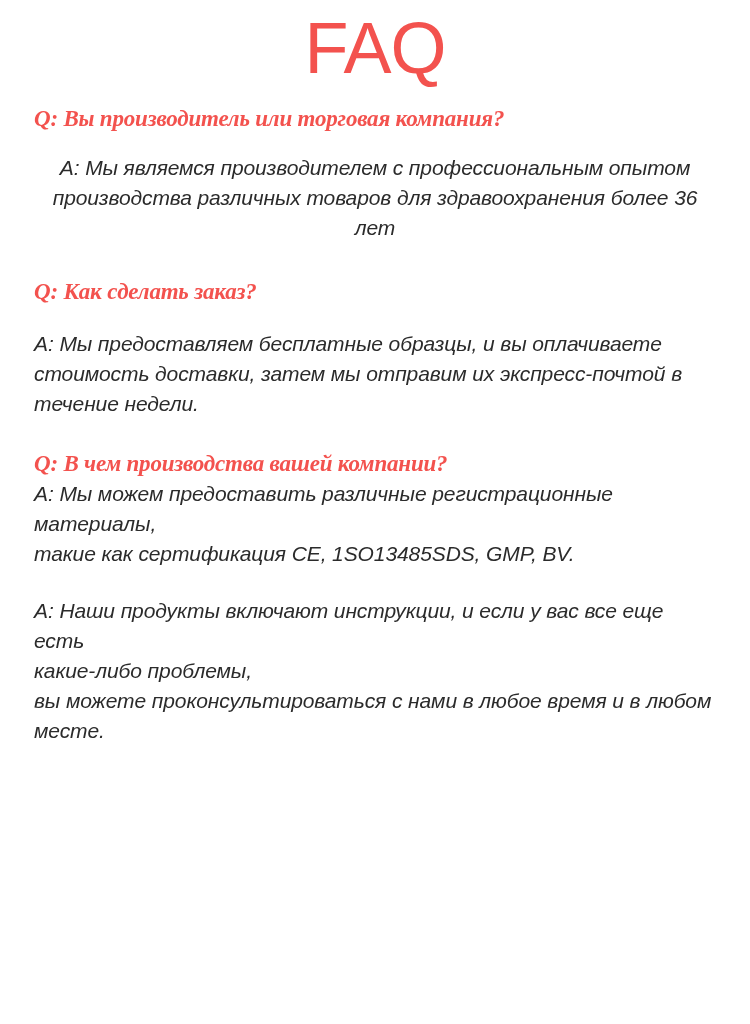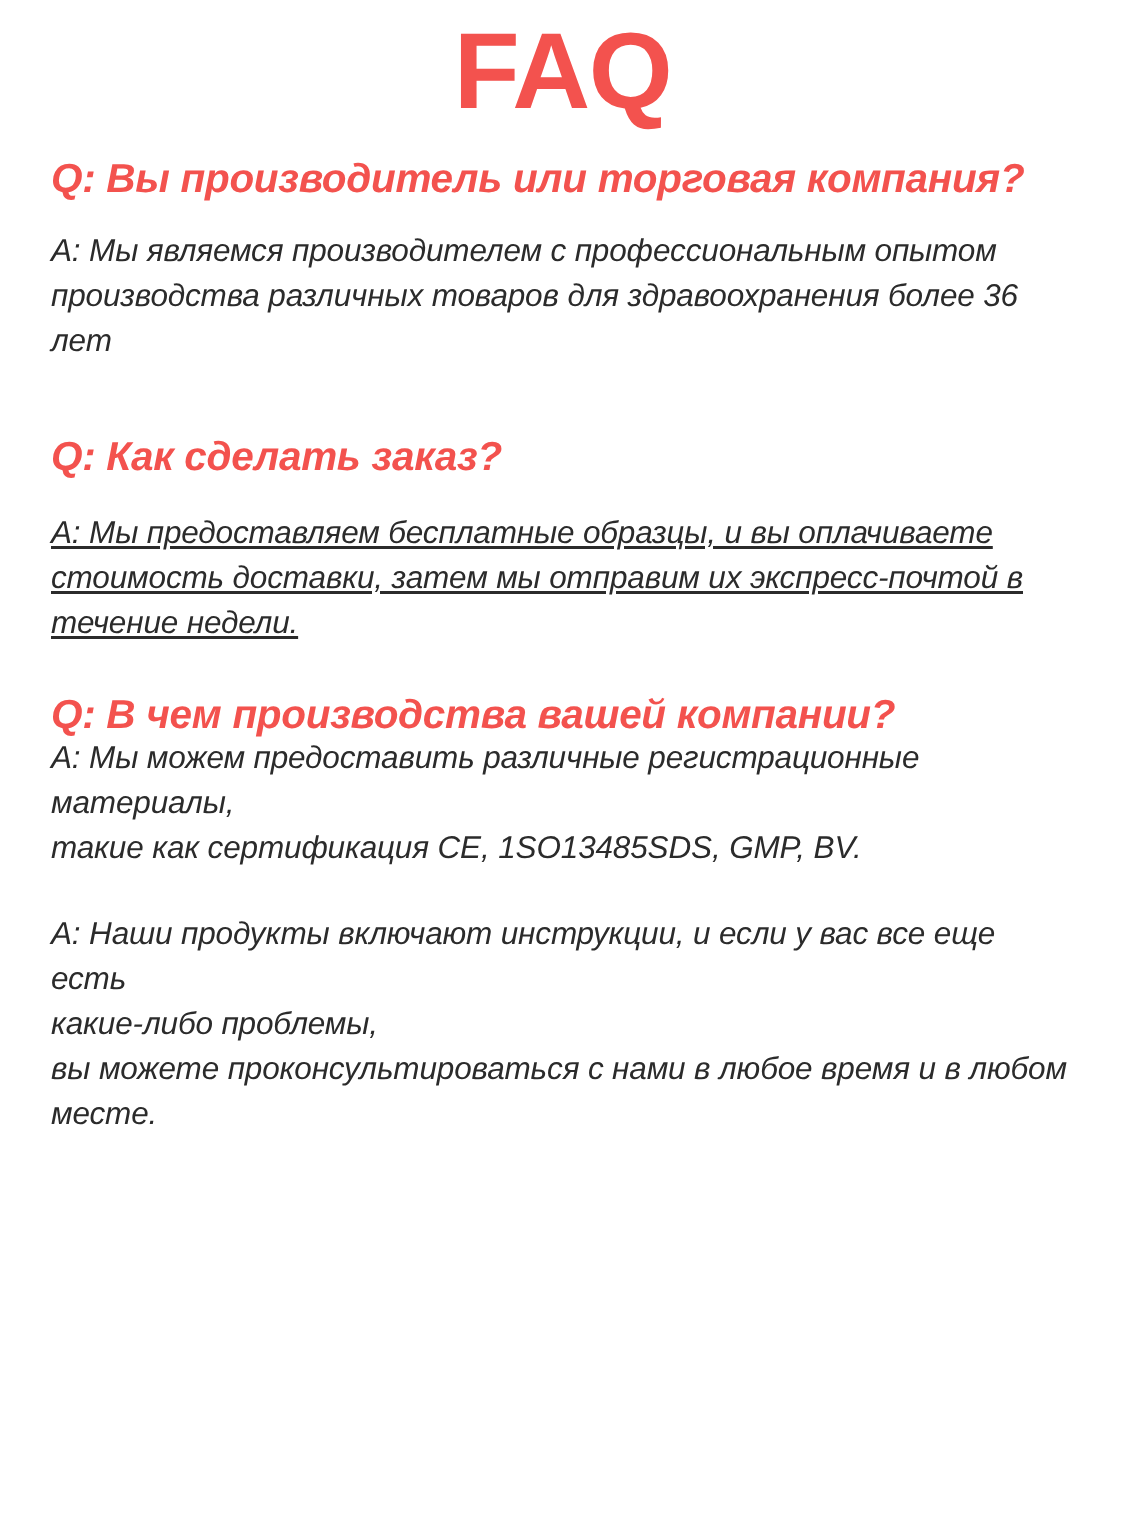--- a/index.html
+++ b/index.html
@@ -23,48 +23,49 @@
     height: 1024px;
     padding: 0 34px;
     background: #ffffff;
   }
   .faq-title {
     margin: 6px 0 0 0;
     text-align: center;
     color: var(--accent);
     font-size: 72px;
     line-height: 84px;
-    font-weight: 700;
+    font-weight: 400;
     font-style: normal;
     letter-spacing: -1px;
   }
   .q {
     margin: 0;
     color: var(--accent);
-    font-size: 27px;
+    font-size: 23px;
     line-height: 30px;
     font-weight: 700;
     font-style: italic;
     letter-spacing: -0.2px;
     white-space: pre-line;
+    font-family: Liberation Serif, serif;
   }
   .a {
     margin: 0;
     color: var(--text);
     font-size: 21px;
     line-height: 30px;
     font-weight: 400;
     font-style: italic;
     letter-spacing: -0.1px;
     white-space: pre-line;
   }
   
-  .s1 { margin-top: 14px; }  .s1 .a { margin-top: 19px; }
-  .s2 { margin-top: 46px; }  .s2 .a { margin-top: 9px;  }
-  .s3 { margin-top: 22px; }  .s3 .a { margin-top: 15px; text-decoration: underline;  }
+  .s1 { margin-top: 14px; }  .s1 .a { margin-top: 19px; text-align: center; }
+  .s2 { margin-top: 34px; }  .s2 .a { margin-top: 9px;  }
+  .s3 { margin-top: 22px; }  .s3 .a { margin-top: 15px;  }
   .s4 { margin-top: 30px; }  .s4 .a { }
   .s5 { margin-top: 27px; }  .s5 .a { margin-top: 8px;  }
 </style>
 </head>
 <body>
 
 <div class="page">
   <h1 class="faq-title">FAQ</h1>
 
   <section class="qa s1">

